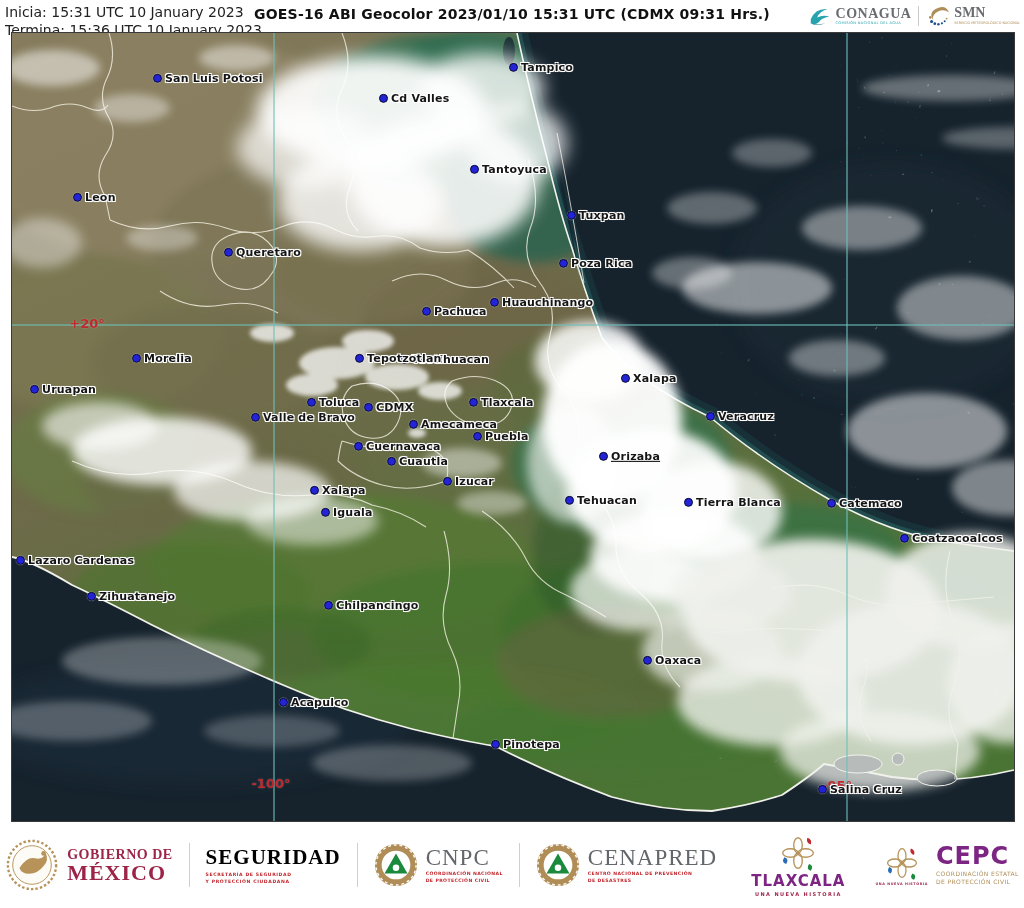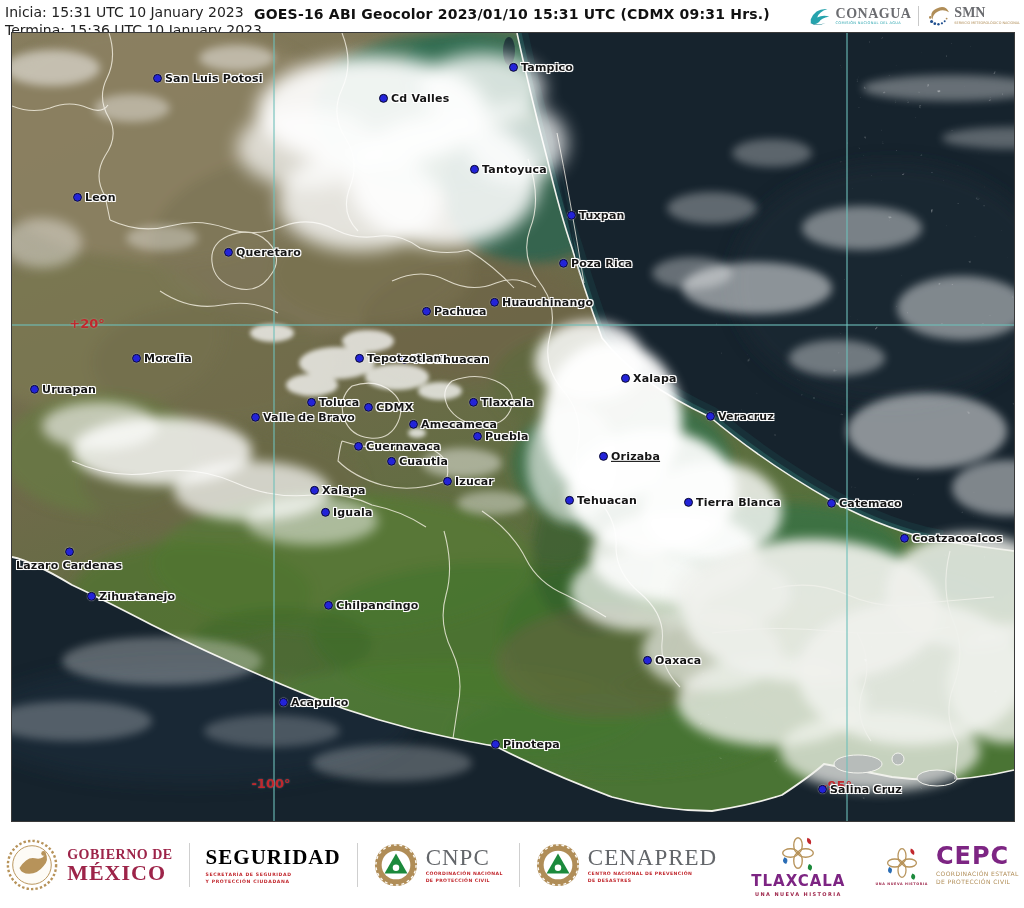--- a/index.html
+++ b/index.html
@@ -407,21 +407,21 @@
           <span class="lbl">Catemaco</span>
         </div>
         <div class="city" style="left: 313px; top: 480px;">
           <span class="dot" style="background: rgb(35, 35, 216);"></span>
           <span class="lbl">Iguala</span>
         </div>
         <div class="city" style="left: 892px; top: 506px;">
           <span class="dot" style="background: rgb(35, 35, 216);"></span>
           <span class="lbl">Coatzacoalcos</span>
         </div>
-        <div class="city" style="left: 8px; top: 528px; flex-direction: column;">
+        <div class="city" style="left: 8px; top: 528px;">
           <span class="dot" style="background: rgb(35, 35, 216);"></span>
           <span class="lbl">Lazaro Cardenas</span>
         </div>
         <div class="city" style="left: 79px; top: 564px;">
           <span class="dot" style="background: rgb(35, 35, 216);"></span>
           <span class="lbl">Zihuatanejo</span>
         </div>
         <div class="city" style="left: 316px; top: 573px;">
           <span class="dot" style="background: rgb(35, 35, 216);"></span>
           <span class="lbl">Chilpancingo</span>

